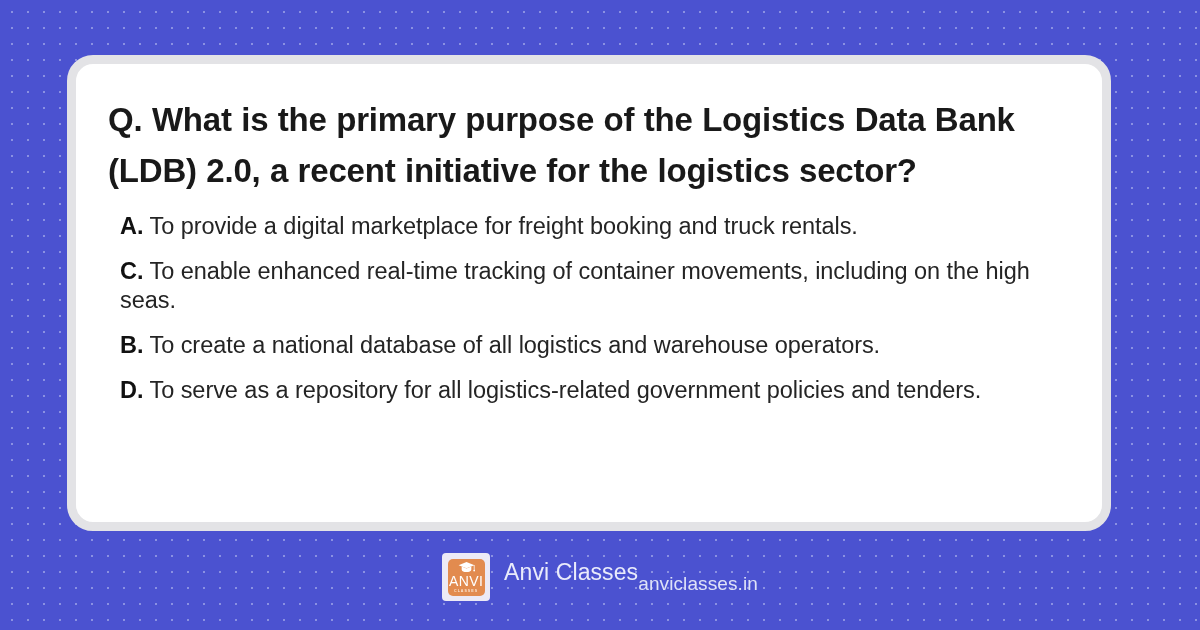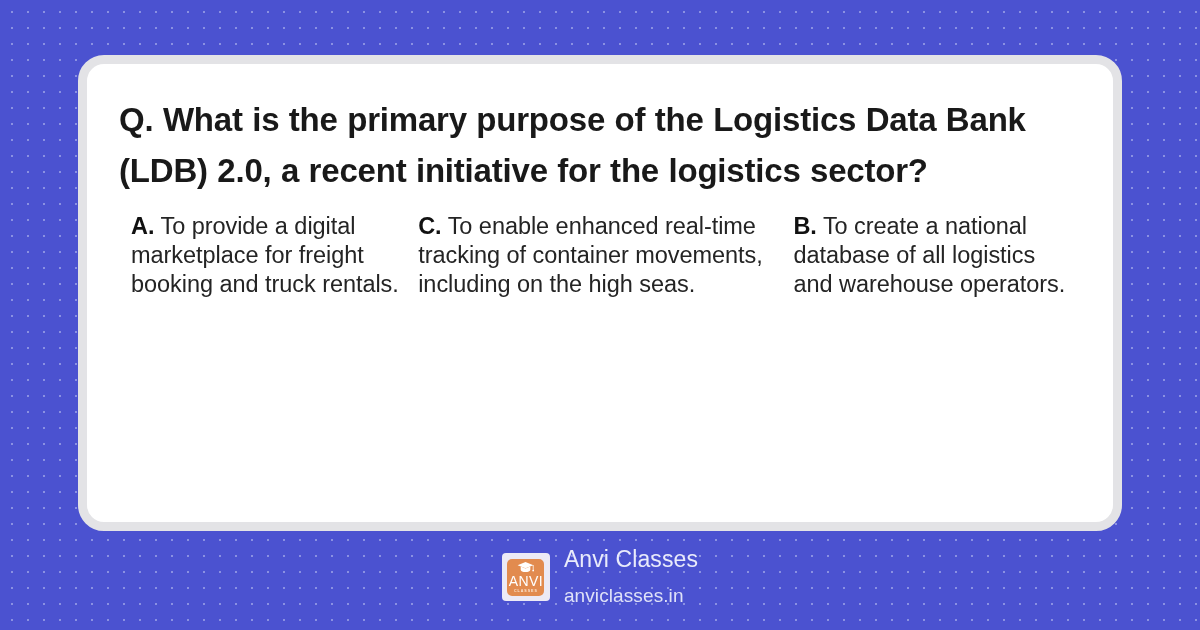--- a/index.html
+++ b/index.html
@@ -14,21 +14,21 @@
     background-color:#4b52d0;
     background-image:radial-gradient(circle, rgba(190,196,240,0.55) 1.4px, transparent 1.5px);
     background-size:16px 16px;
     background-position:4px 4px;
     position:relative;
   }
 
   
   .quiz-card {
     position:absolute;
-    left:78px; top:55px;
+    left:67px; top:55px;
     width:1044px; height:476px;
     background:#ffffff;
     border-radius:26px;
     border:9px solid #e3e3e6;
     padding:30px 30px 10px 30px;
     display:flex;
     flex-direction:column;
   }
 
   
@@ -39,22 +39,22 @@
     color:#191919;
     letter-spacing:-0.2px;
     padding:0 4px 0 2px;
     margin-bottom:16px;
     word-spacing:0.5px;
   }
 
   
   .options {
     display:flex;
-    flex-direction:row;
-    gap:10px;
+    flex-direction:column;
+    gap:16px;
     padding-left:14px;
     padding-right:4px;
   }
 
   .option {
     font-size:23.5px;
     line-height:1.23;
     color:#242424;
     font-weight:400;
     letter-spacing:-0.05px;
@@ -114,21 +114,21 @@
     font-size:3.6px;
     font-weight:700;
     color:#fce6d3;
     line-height:1;
     letter-spacing:1px;
     margin-top:1.5px;
   }
 
   .brand-text {
     display:flex;
-    flex-direction:column;
+    flex-direction:row;
     justify-content:center;
     line-height:1.08;
   }
 
   .brand-name {
     font-size:23px;
     color:#e9ebfb;
     font-weight:400;
     letter-spacing:0.1px;
   }
@@ -158,20 +158,24 @@
     <div class="option">
       <span class="opt-letter">C.</span>
       <span>To enable enhanced real-time tracking of container movements, including on the high seas.</span>
     </div>
 
     <div class="option">
       <span class="opt-letter">B.</span>
       <span>To create a national database of all logistics and warehouse operators.</span>
     </div>
 
+    <div class="option">
+      <span class="opt-letter">D.</span>
+      <span>To serve as a repository for all logistics-related government policies and tenders.</span>
+    </div>
 
   </div>
 </div>
 
 <div class="footer">
 
   <div class="logo-frame">
     <div class="logo-tile">
       <svg class="logo-cap" width="17" height="11" viewBox="0 0 24 16">
         <path d="M12 0 L23.5 4.6 L12 9.2 L0.5 4.6 Z" fill="#ffffff"></path>

